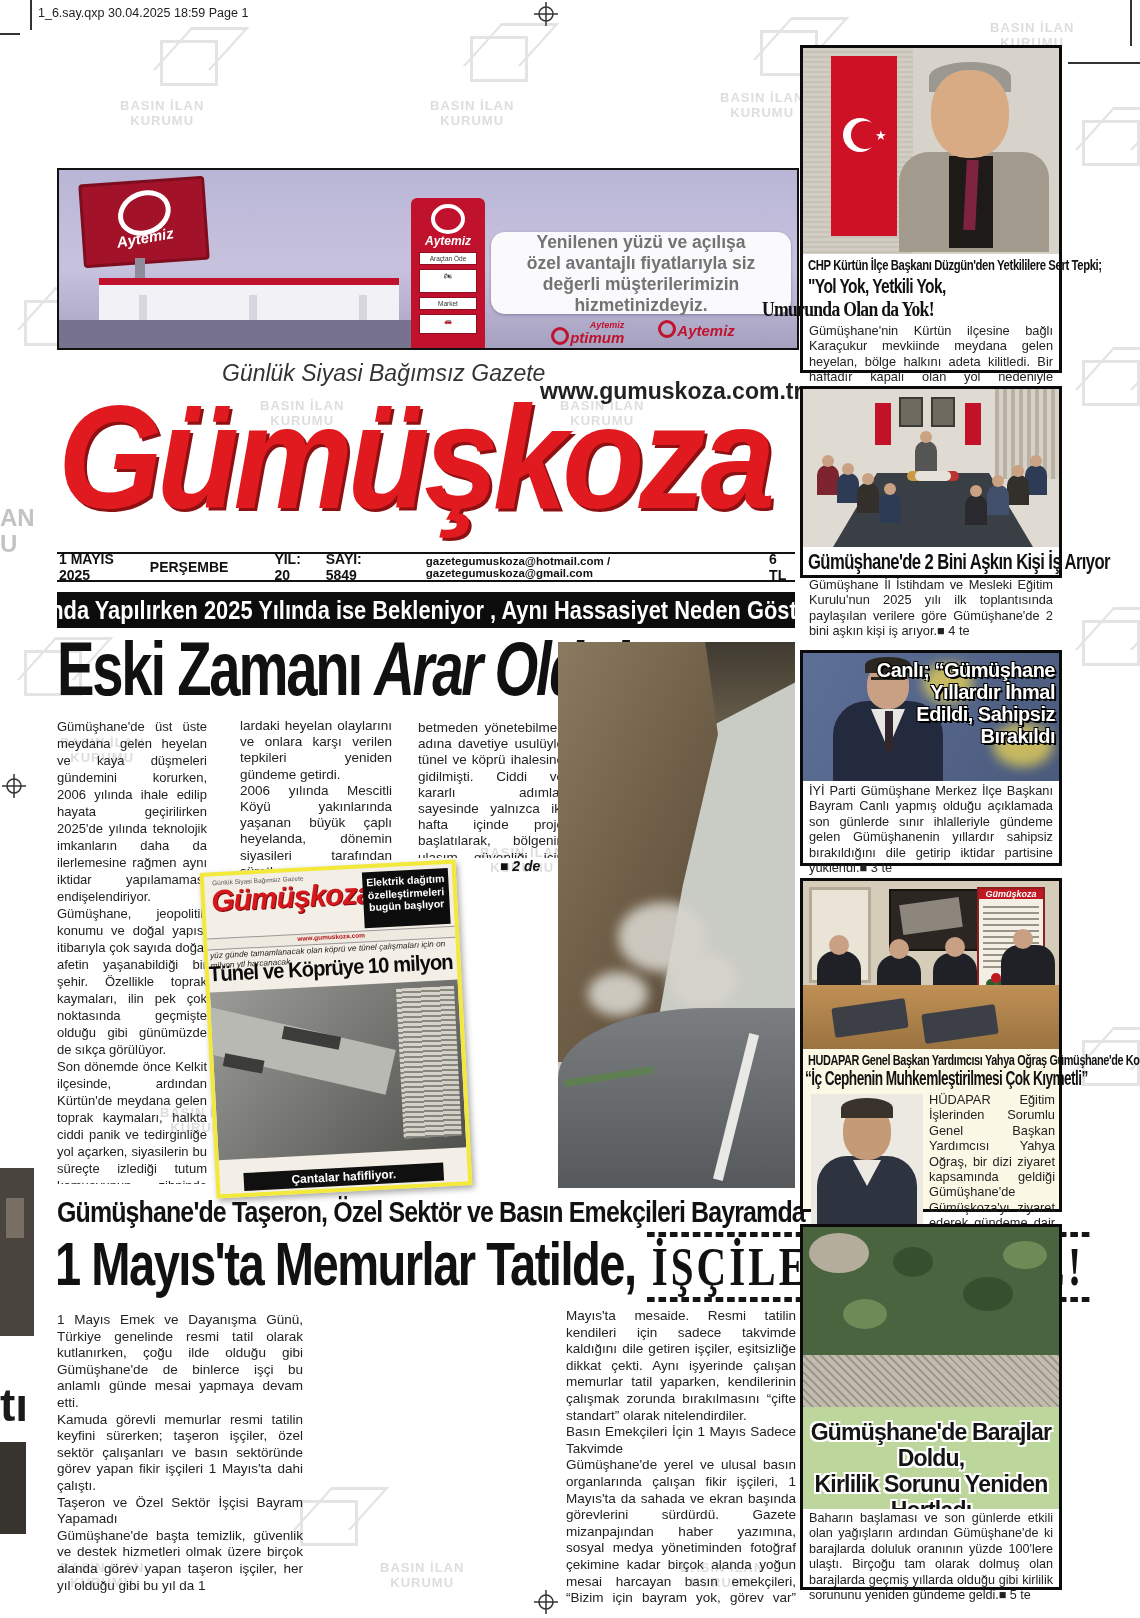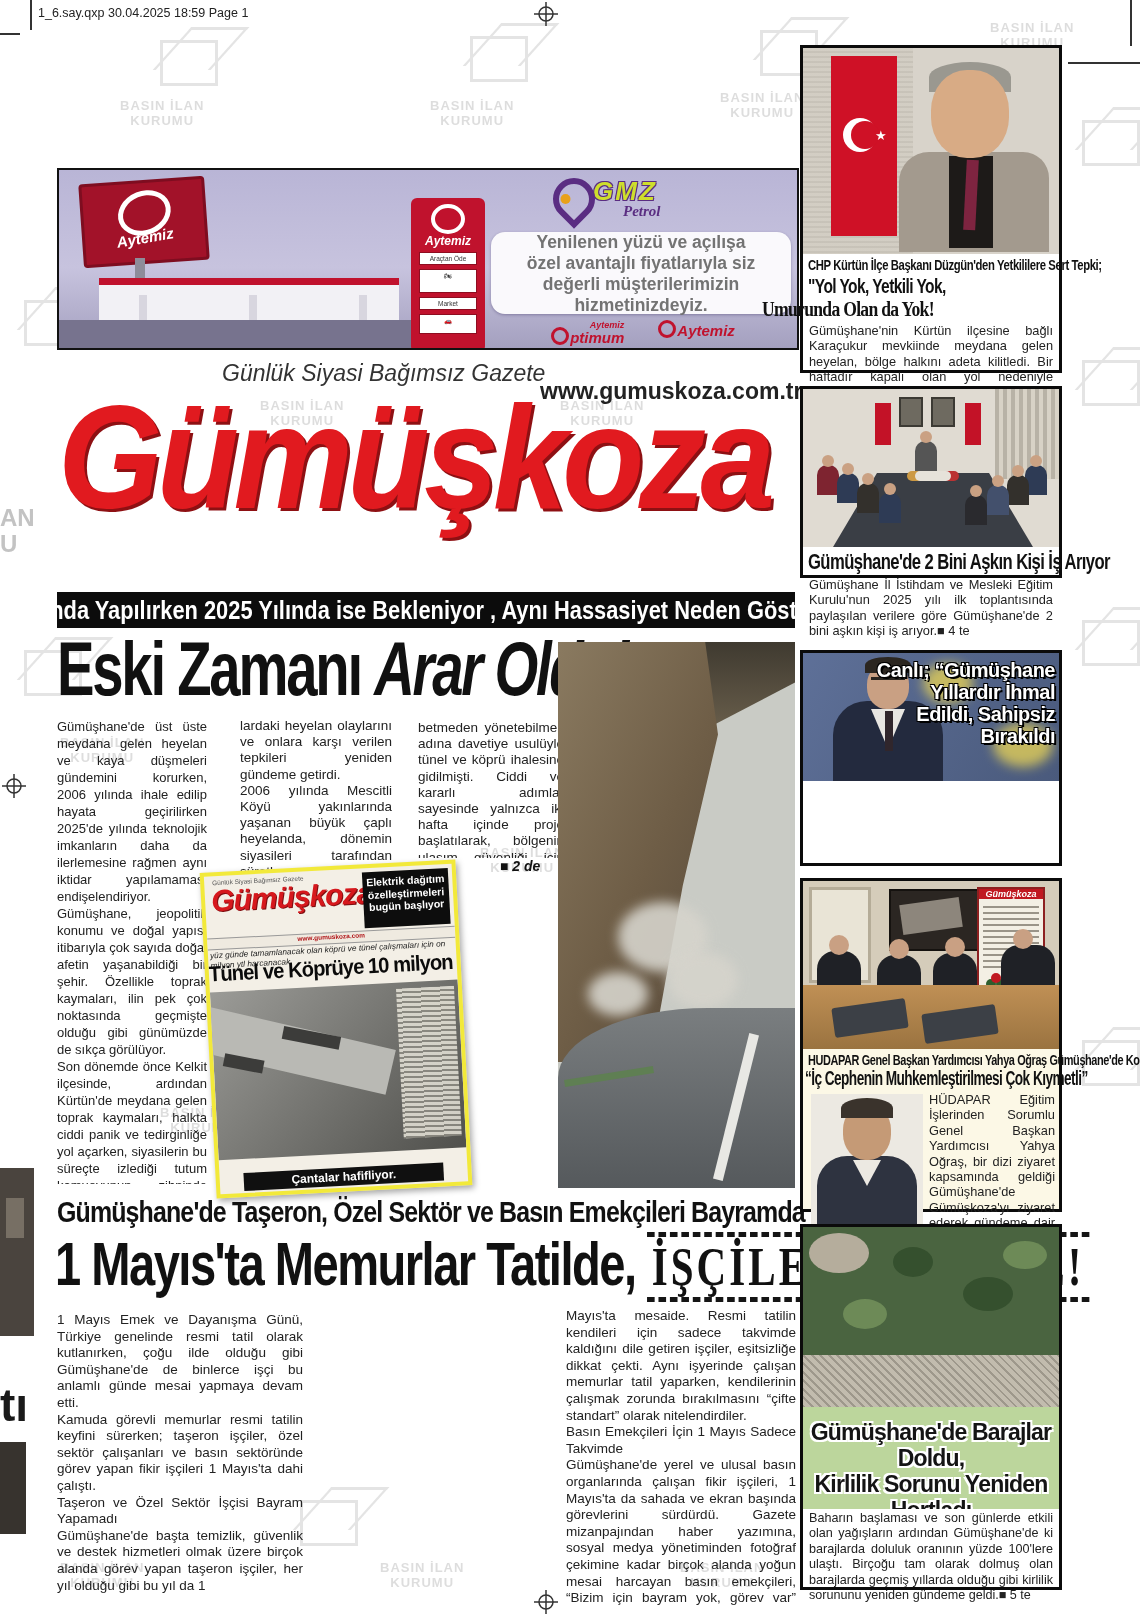--- a/index.html
+++ b/index.html
@@ -348,42 +348,43 @@
     <div class="ad-ground"></div>
     <div class="ad-pylon">
       <div class="ring"></div>
       <div class="nm">Aytemiz</div>
       <div class="ad-cell">Araçtan Öde</div>
       <div class="ad-cell" style="height:18px;">🏍</div>
       <div class="ad-cell">Market</div>
       <div class="ad-cell" style="height:14px;">🚗</div>
     </div>
     <div class="ad-right">
-      <div class="gmz">
-        <div class="pin">
-            <i></i>
-          </div>
-        <div class="g">GMZ</div>
-        <div class="p">Petrol</div>
-      </div>
       <div class="ad-card prel">Yenilenen yüzü ve açılışa
 özel avantajlı fiyatlarıyla siz
 değerli müşterilerimizin
 hizmetinizdeyiz.</div>
       <div class="ad-logos">
         <span><span class="small">Aytemiz</span><span class="oring"></span><span>ptimum</span></span>
         <span><span class="oring"></span><span>Aytemiz</span></span>
       </div>
     </div>
   </div>
 
   <div class="abs tagline">Günlük Siyasi Bağımsız Gazete</div>
   <div class="abs site">www.gumuskoza.com.tr</div>
   <div class="abs mast">
     <span class="word">Gümüşkoza</span>
+  </div>
+  <div class="abs dateline">
+    <span style="margin-left:2px;">1 MAYIS 2025</span>
+    <span>PERŞEMBE</span>
+    <span style="margin-left:36px;">YIL: 20</span>
+    <span>SAYI: 5849</span>
+    <span class="em" style="margin-left:26px;">gazetegumuskoza@hotmail.com / gazetegumuskoza@gmail.com</span>
+    <span style="margin-left:14px;">6 TL</span>
   </div>
 
   <div class="abs kicker1">
     <span>2006 Yılında Yapılırken 2025 Yılında ise Bekleniyor , Aynı Hassasiyet Neden Gösterilmiyor</span>
   </div>
   <div class="abs lead-h">
     <span class="in"><span>Eski Zamanı </span><span class="it">Arar Olduk!</span></span>
   </div>
   <div class="abs bodytext just prel" style="left:57px;top:718px;width:150px;height:466px;overflow:hidden;">Gümüşhane'de üst üste meydana gelen heyelan ve kaya düşmeleri gündemini korurken, 2006 yılında ihale edilip hayata geçirilirken  2025'de yılında teknolojik imkanların daha da ilerlemesine rağmen aynı iktidar yapılamaması endişelendiriyor.
 Gümüşhane, jeopolitik konumu ve doğal yapısı itibarıyla çok sayıda doğal afetin yaşanabildiği bir şehir. Özellikle toprak kaymaları, ilin pek çok noktasında geçmişte olduğu gibi günümüzde de sıkça görülüyor.
@@ -516,20 +517,21 @@
       <div class="b3-shirt"></div>
       <div class="b3-tie"></div>
       <div class="b3-head"></div>
       <div class="b3-hair"></div>
       <div class="b3-glass"></div>
       <div class="b3-ovl prel">Canlı; “Gümüşhane
 Yıllardır İhmal
 Edildi, Sahipsiz
 Bırakıldı</div>
     </div>
+    <div class="sb-body just">İYİ Parti Gümüşhane Merkez İlçe Başkanı Bayram Canlı yapmış olduğu açıklamada son günlerde sınır ihlalleriyle gündeme gelen Gümüşhanenin yıllardır sahipsiz bırakıldığını dile getirip iktidar partisine yüklendi.■ 3 te</div>
   </div>
 
   <div class="abs sb" style="top:878px;height:334px;background:#fcf8e6;">
     <div class="sb-photo" style="height:168px;">
       <div class="b4-bg"></div>
       <div class="b4-window"></div>
       <div class="b4-poster">
           <i></i>
         </div>
       <div class="b4-gposter">

